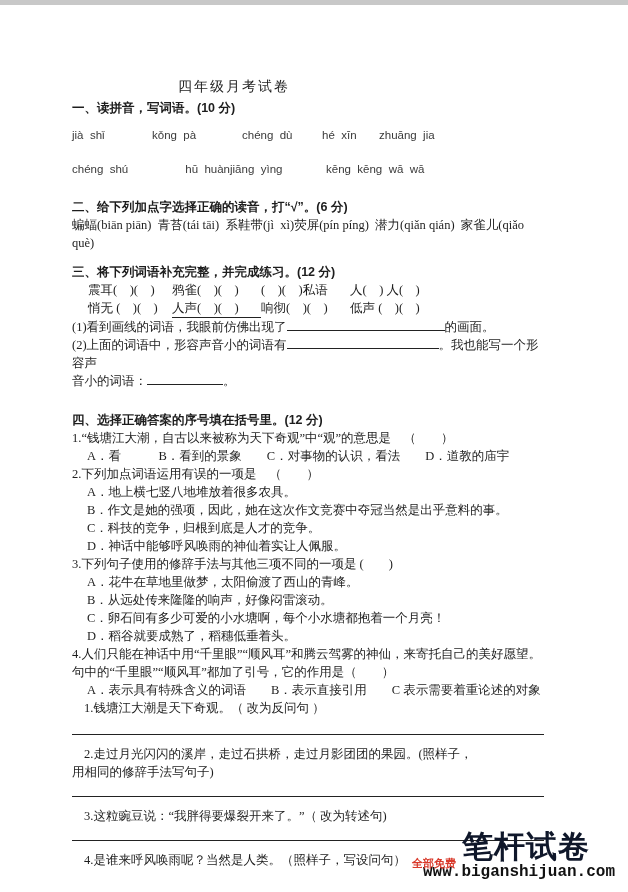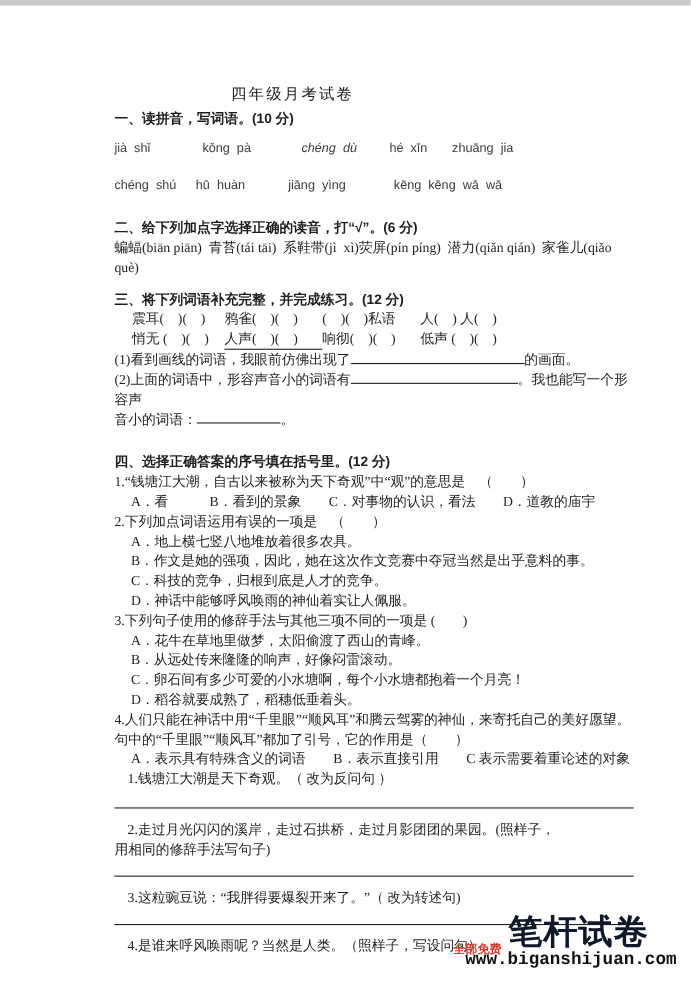--- a/index.html
+++ b/index.html
@@ -10,44 +10,44 @@
     overflow:hidden;
     font-family:"Liberation Serif","DejaVu Serif",serif;
     color:#1d1d1d;
   }
   [data-bind] { white-space:pre-wrap; }
   .top-strip {
     position:absolute; top:0; left:0; width:628px; height:5px;
     background:#c8c8c8;
   }
   .content {
-    position:absolute; left:104px; top:78px; width:472px;
+    position:absolute; left:72px; top:78px; width:472px;
     font-size:12.5px; line-height:18px;
   }
   .doc-title {
     font-size:14px; font-weight:normal; letter-spacing:2px;
     margin-left:106px; margin-bottom:3px;
   }
   .sec-heading {
     font-family:"Liberation Sans","DejaVu Sans",sans-serif;
     font-weight:bold; font-size:12.5px; line-height:18px;
   }
   .pinyin-row {
     display:flex;
     font-family:"Liberation Sans","DejaVu Sans",sans-serif;
     font-size:11.5px; color:#3a3a3a; line-height:16px;
   }
   .pinyin-row { margin-top:10px; }
   .pinyin-row.r2 { margin-top:18px; margin-bottom:4px; }
   .pinyin-row.r1 span:nth-child(1){ width:80px; }
   .pinyin-row.r1 span:nth-child(2){ width:90px; }
-  .pinyin-row.r1 span:nth-child(3){ width:80px;font-style:italic; }
+  .pinyin-row.r1 span:nth-child(3){ width:80px; }
   .pinyin-row.r1 span:nth-child(4){ width:57px; }
   .pinyin-row.r2 span:nth-child(1){ width:74px; }
-  .pinyin-row.r2 span:nth-child(2){ width:84px; }
+  .pinyin-row.r2 span:nth-child(2){ width:84px;text-align:right; }
   .pinyin-row.r2 span:nth-child(3){ width:96px; }
   .gap-lg { margin-top:21px; }
   .gap-md { margin-top:11px; }
   .gap-sm { margin-top:5px; }
   .word-row { display:flex; padding-left:16px; line-height:18px; }
   .word-row span:nth-child(1){ width:84px; }
   .word-row span:nth-child(2){ width:89px; }
   .word-row span:nth-child(3){ width:89px; }
   .ul-phrase { border-bottom:1.2px solid #222; align-self:flex-start; }
   .line { line-height:18px; }

